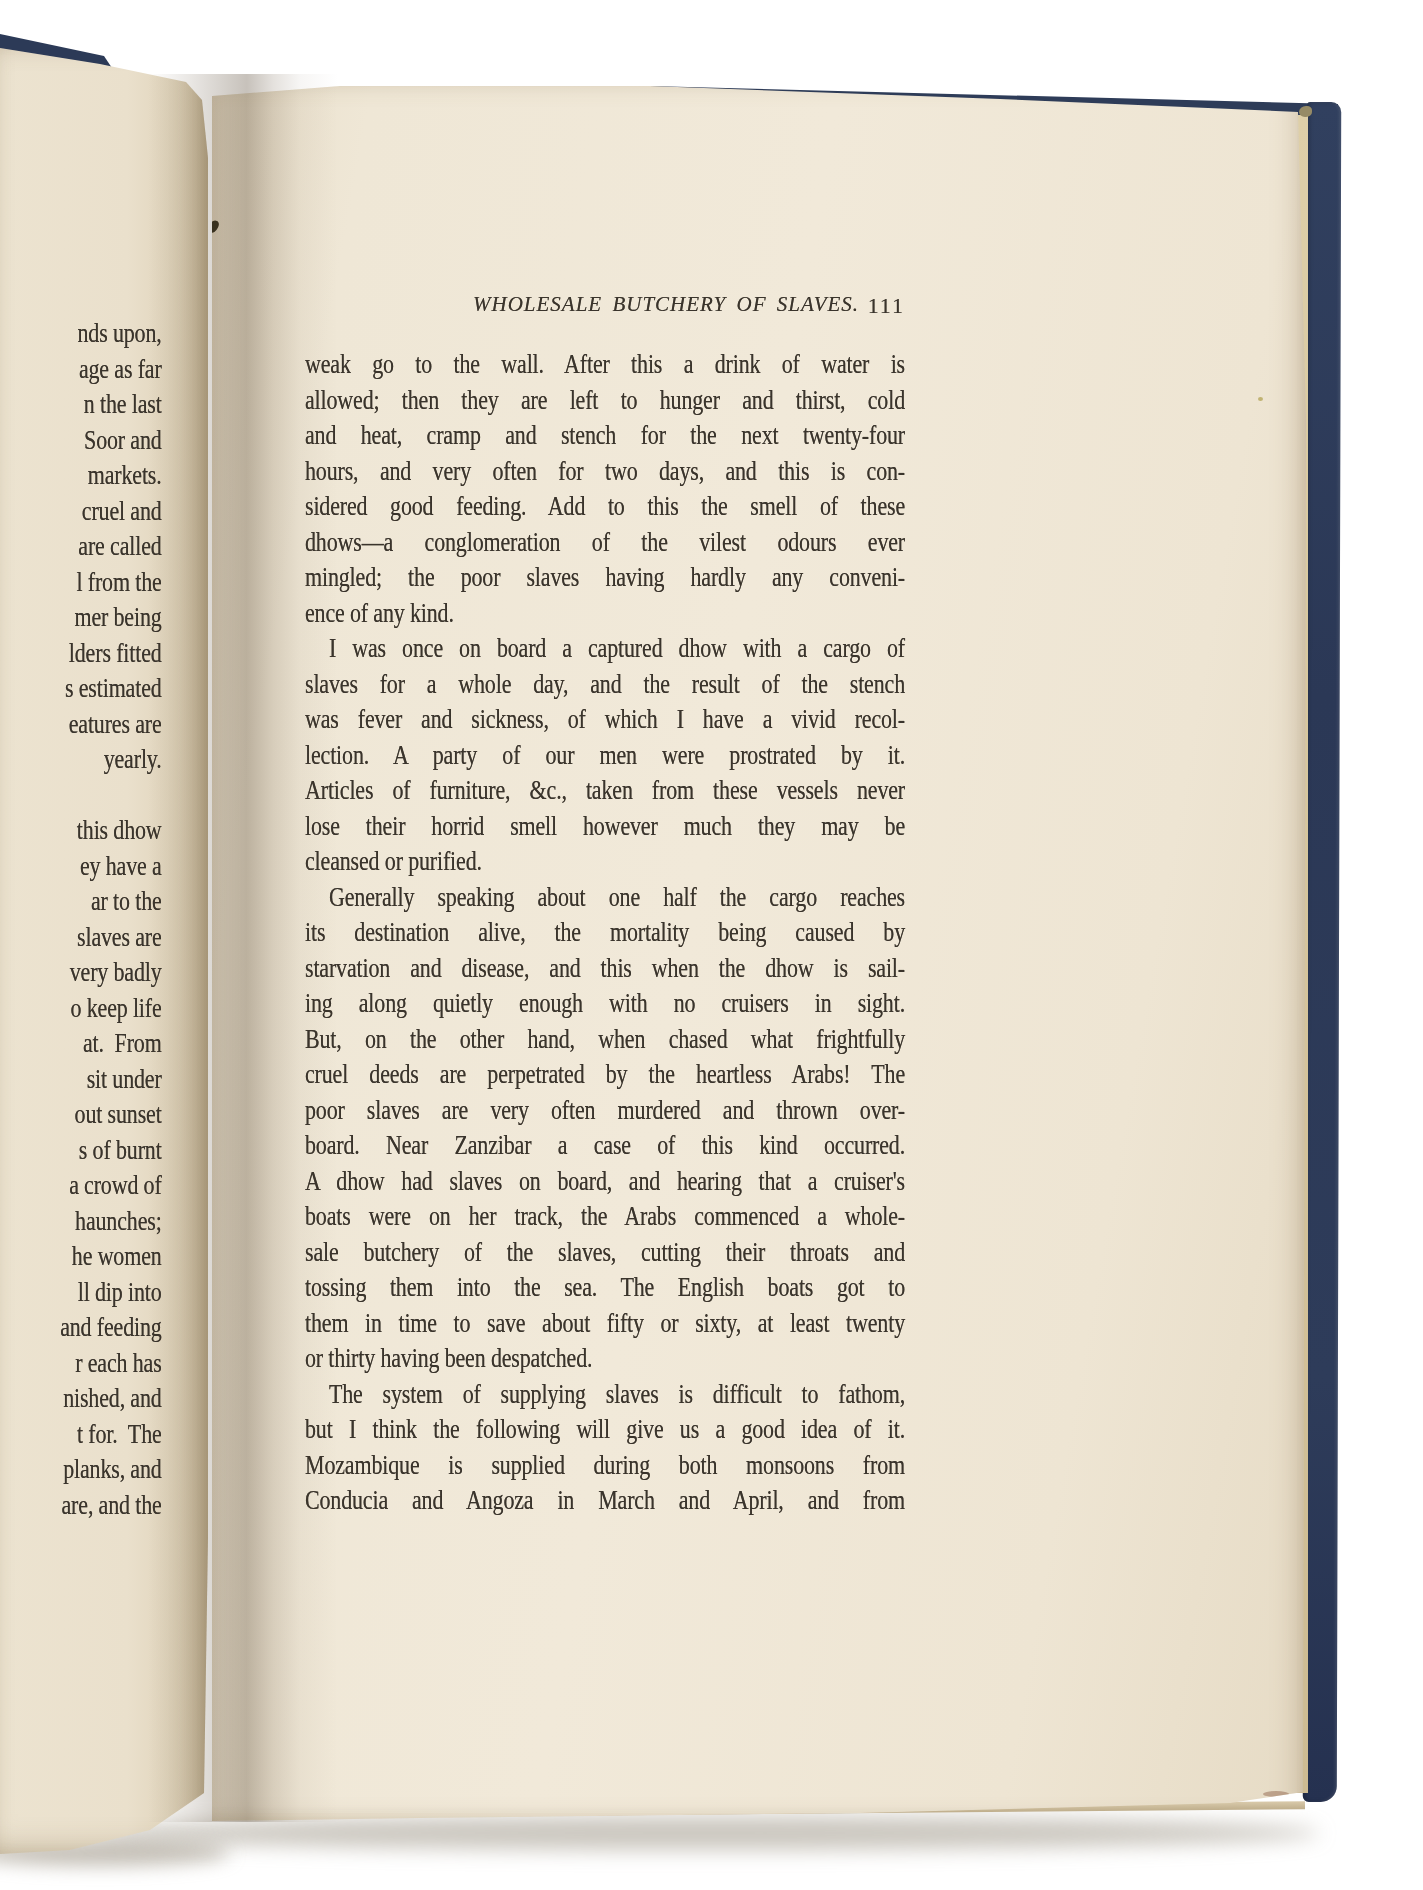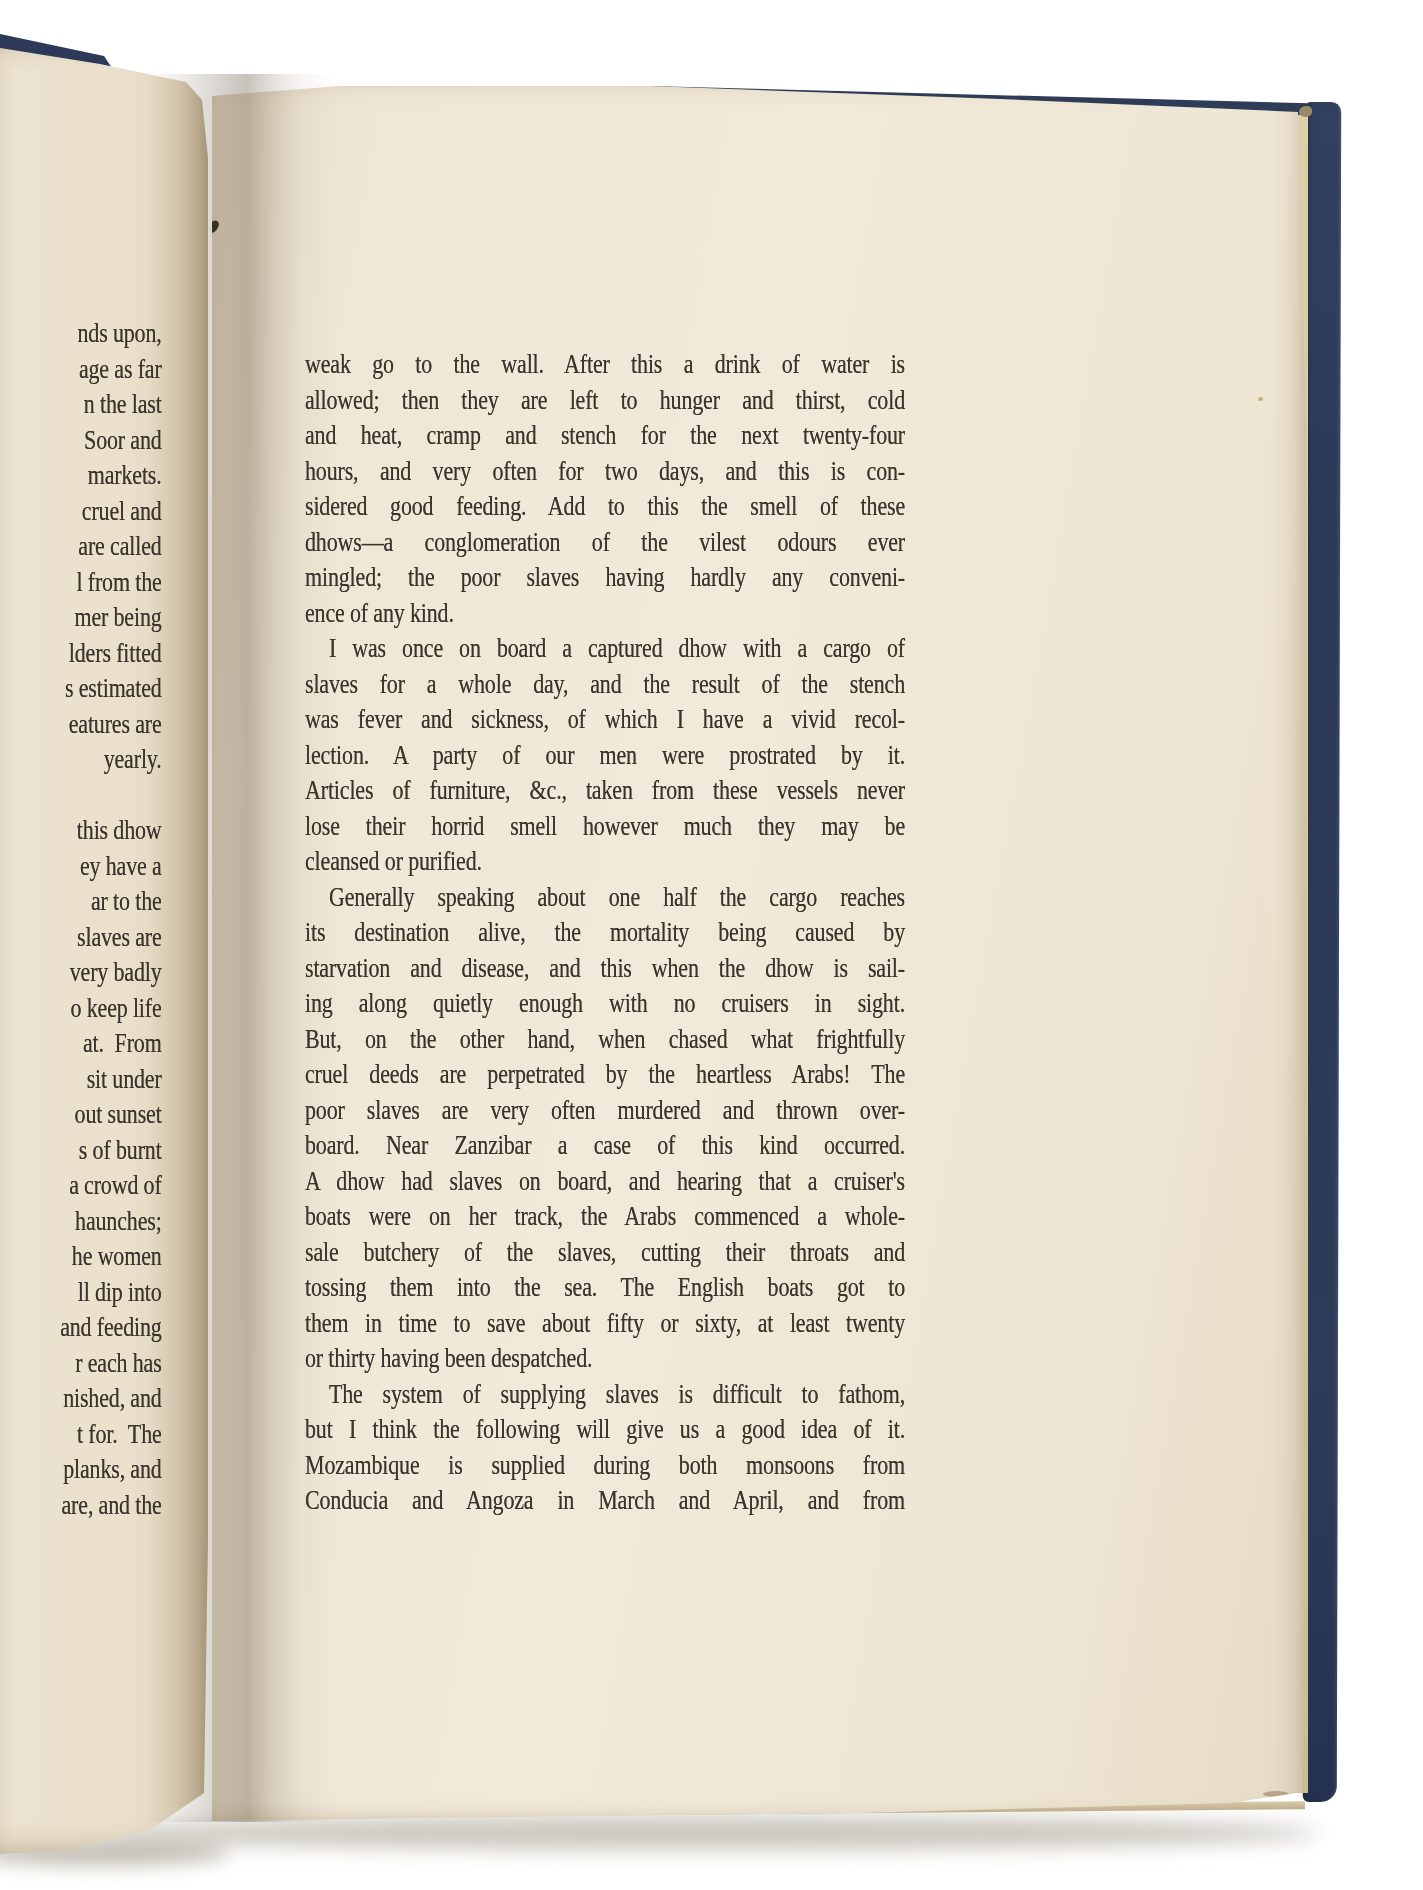--- a/index.html
+++ b/index.html
@@ -117,20 +117,24 @@
         <div class="lline">and feeding</div>
         <div class="lline">r each has</div>
         <div class="lline">nished, and</div>
         <div class="lline">t for.  The</div>
         <div class="lline">planks, and</div>
         <div class="lline">are, and the</div>
       </div>
   </div>
 
   <div class="right-page">
+    <div class="header">
+      <span class="htitle">WHOLESALE BUTCHERY OF SLAVES.</span>
+      <span class="hnum">111</span>
+    </div>
     <div class="body">
         <div class="bline">weak go to the wall.  After this a drink of water is</div>
         <div class="bline">allowed; then they are left to hunger and thirst, cold</div>
         <div class="bline">and heat, cramp and stench for the next twenty-four</div>
         <div class="bline">hours, and very often for two days, and this is con-</div>
         <div class="bline">sidered good feeding.  Add to this the smell of these</div>
         <div class="bline">dhows—a conglomeration of the vilest odours ever</div>
         <div class="bline">mingled; the poor slaves having hardly any conveni-</div>
         <div class="bline plast">ence of any kind.</div>
         <div class="bline indent">I was once on board a captured dhow with a cargo of</div>

